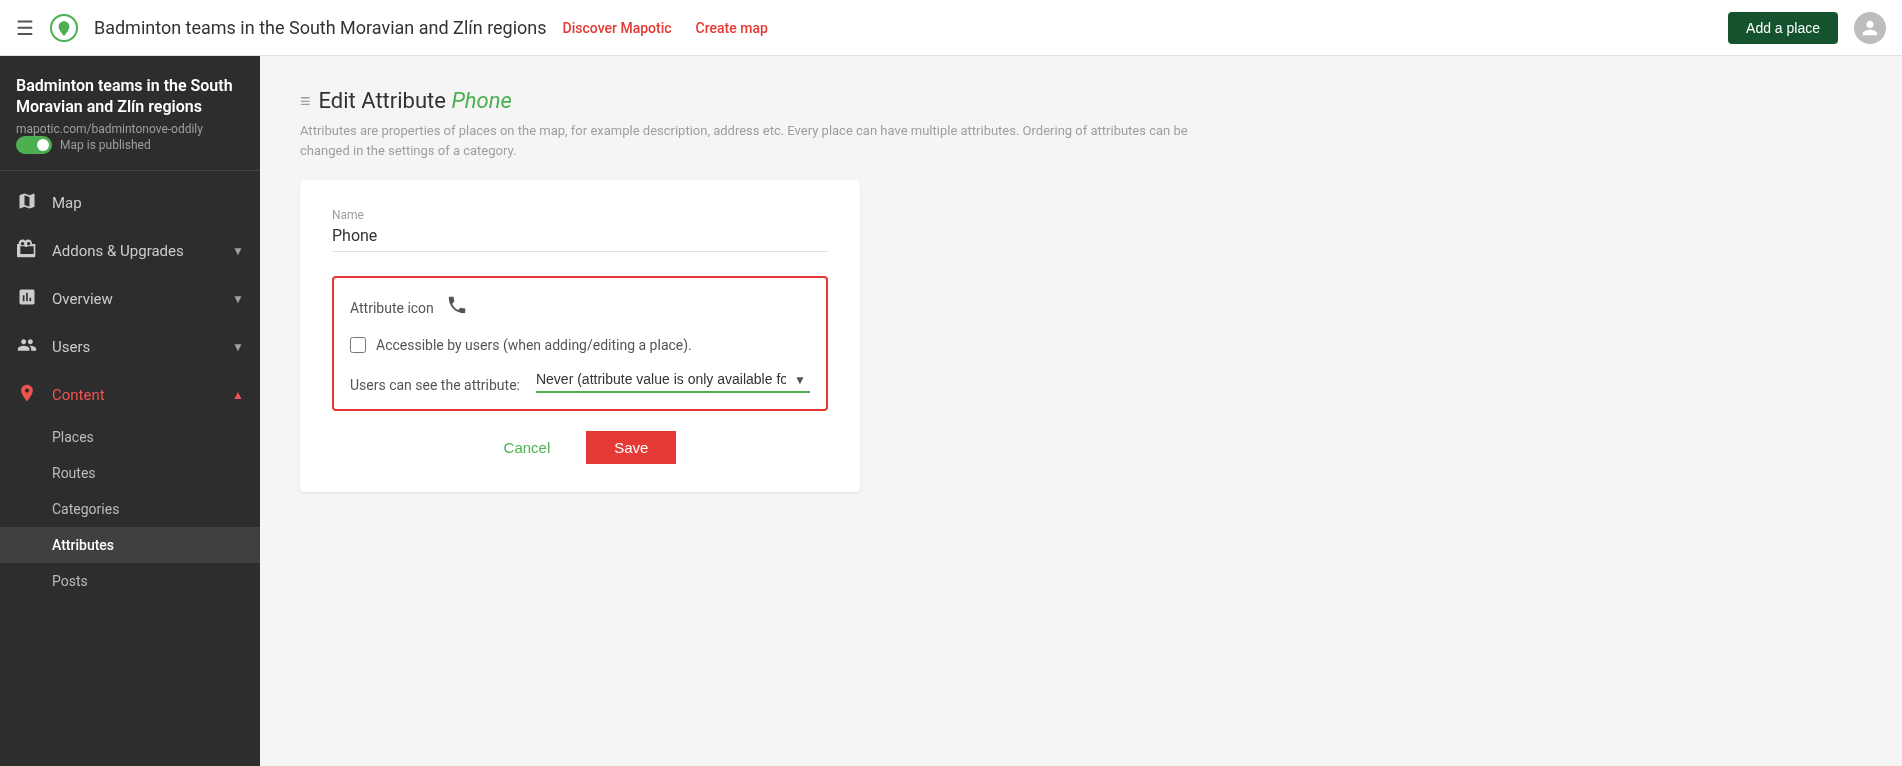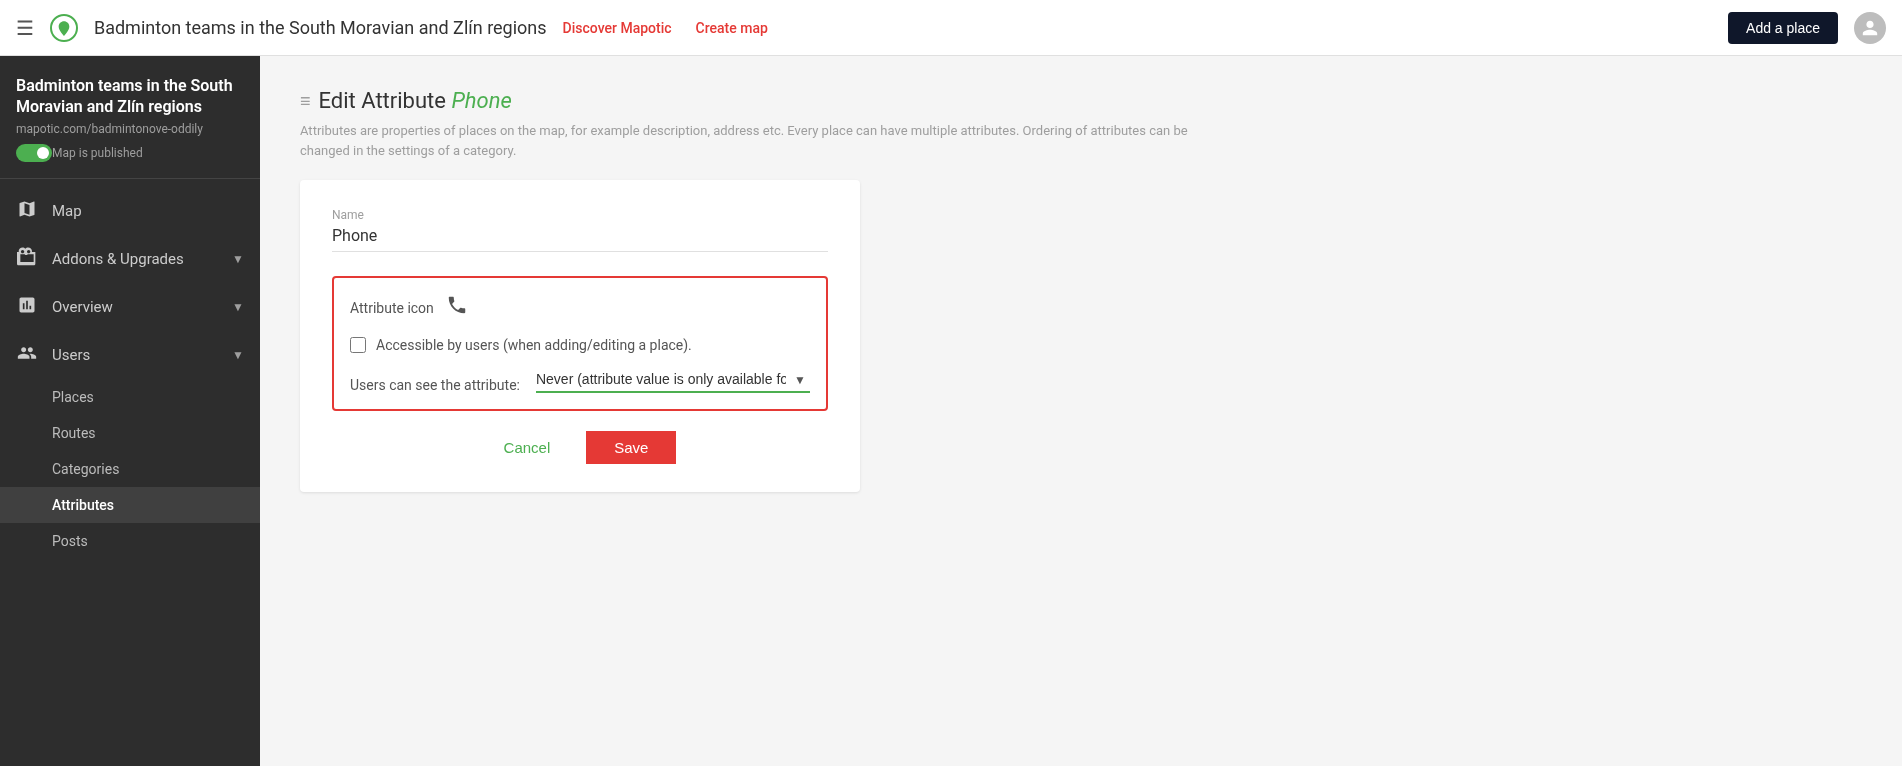--- a/index.html
+++ b/index.html
@@ -33,21 +33,21 @@
       font-size: 14px;
     }
     .nav-title {
       font-size: 18px;
       color: #333;
       font-weight: 400;
     }
     .nav-links { display: flex; gap: 24px; align-items: center; }
     .nav-link { color: #e53935; text-decoration: none; font-size: 14px; font-weight: 500; }
     .add-place-btn {
-      background: #0f172a;
+      background: #14532d;
       color: #fff;
       border: none;
       padding: 8px 18px;
       border-radius: 4px;
       font-size: 14px;
       font-weight: 500;
       cursor: pointer;
     }
     .user-avatar {
       width: 32px; height: 32px; border-radius: 50%;
@@ -75,26 +75,25 @@
     .sidebar-title {
       font-size: 16px;
       font-weight: 600;
       line-height: 1.3;
       color: #fff;
       margin-bottom: 4px;
     }
     .sidebar-url {
       font-size: 12px;
       color: #9e9e9e;
-      margin-bottom: 8px;
     }
     .publish-toggle {
       display: flex;
       align-items: center;
-      gap: 0;
+      gap: 8px;
     }
     .toggle-switch {
       width: 36px; height: 18px;
       background: #4caf50;
       border-radius: 9px;
       position: relative;
       cursor: pointer;
     }
     .toggle-switch::after {
       content: '';
@@ -352,20 +351,29 @@
     <div class="sidebar-nav-item">
       <span class="nav-icon">
         <svg width="20" height="20" viewBox="0 0 24 24" fill="#ccc">
             <path d="M16 11c1.66 0 2.99-1.34 2.99-3S17.66 5 16 5c-1.66 0-3 1.34-3 3s1.34 3 3 3zm-8 0c1.66 0 2.99-1.34 2.99-3S9.66 5 8 5C6.34 5 5 6.34 5 8s1.34 3 3 3zm0 2c-2.33 0-7 1.17-7 3.5V19h14v-2.5c0-2.33-4.67-3.5-7-3.5zm8 0c-.29 0-.62.02-.97.05 1.16.84 1.97 1.97 1.97 3.45V19h6v-2.5c0-2.33-4.67-3.5-7-3.5z"></path>
           </svg>
       </span>
       <span class="nav-label">Users</span>
       <span class="chevron">▼</span>
     </div>
 
+    <div class="sidebar-nav-item active">
+      <span class="nav-icon" style="color:#ef5350;">
+        <svg width="20" height="20" viewBox="0 0 24 24" fill="#ef5350">
+            <path d="M12 2C8.13 2 5 5.13 5 9c0 5.25 7 13 7 13s7-7.75 7-13c0-3.87-3.13-7-7-7zm0 9.5c-1.38 0-2.5-1.12-2.5-2.5s1.12-2.5 2.5-2.5 2.5 1.12 2.5 2.5-1.12 2.5-2.5 2.5z"></path>
+          </svg>
+      </span>
+      <span class="nav-label" style="color:#ef5350;">Content</span>
+      <span class="chevron" style="color:#ef5350;">▲</span>
+    </div>
 
     <div class="sidebar-sub-item">Places</div>
     <div class="sidebar-sub-item">Routes</div>
     <div class="sidebar-sub-item">Categories</div>
     <div class="sidebar-sub-item active">Attributes</div>
     <div class="sidebar-sub-item">Posts</div>
   </aside>
 
   <main class="main-content">
 

